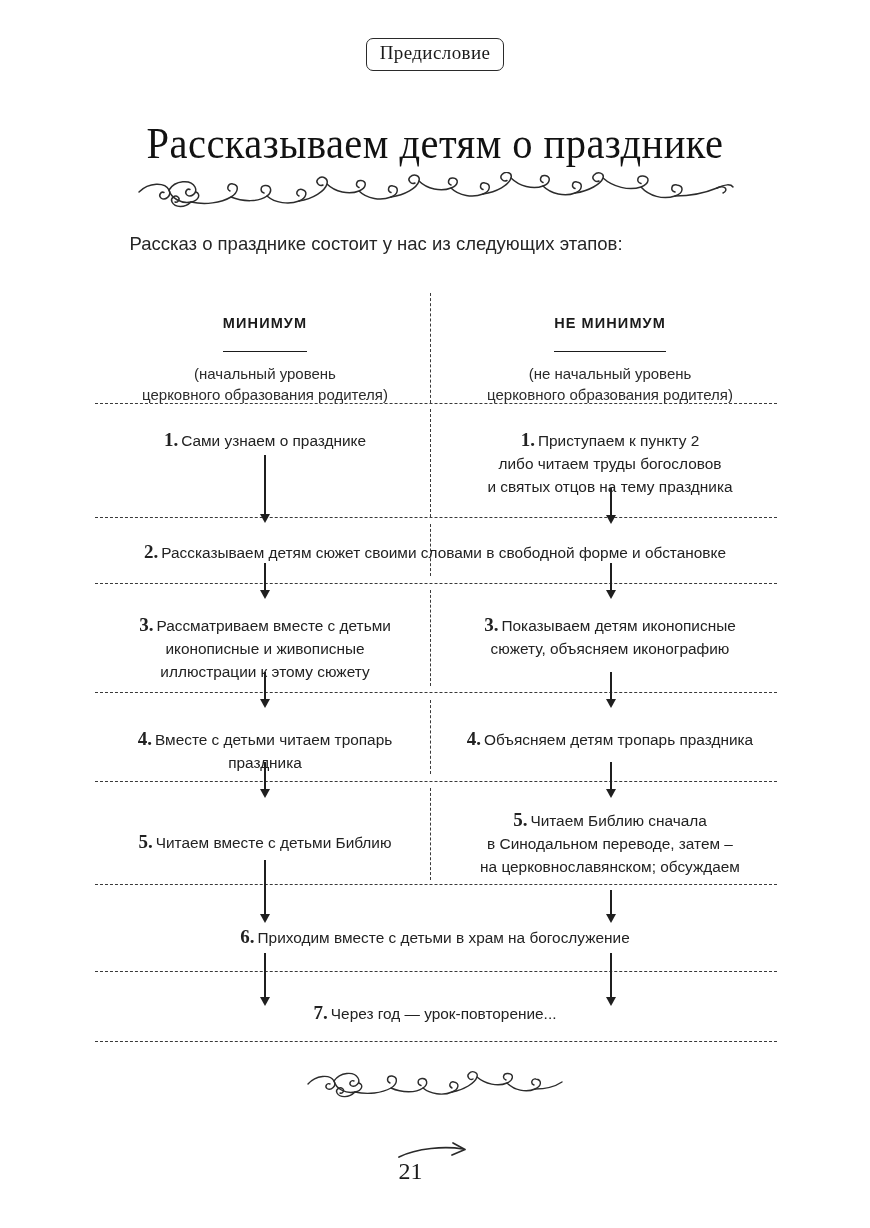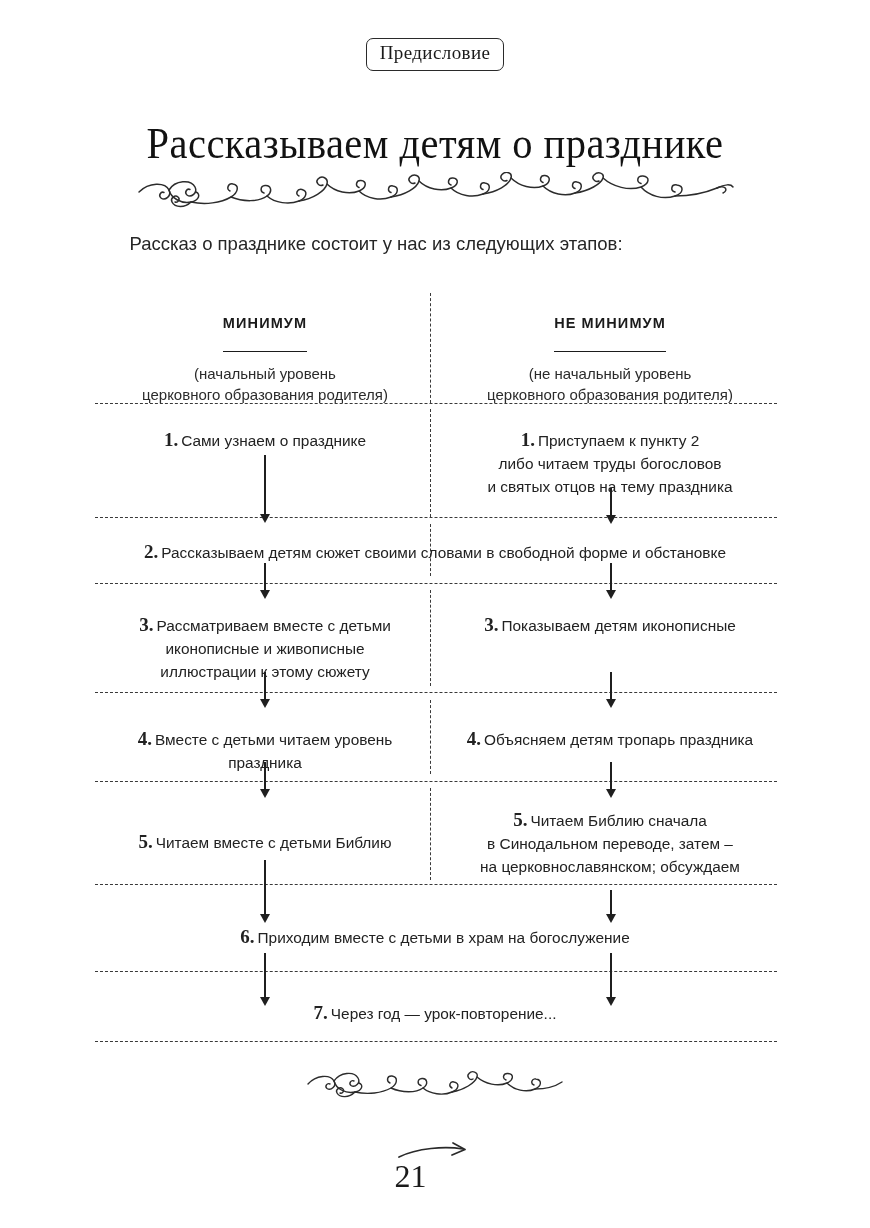--- a/index.html
+++ b/index.html
@@ -162,21 +162,21 @@
   }
 
   
   .pagenum {
     position: absolute;
     top: 1158px;
     left: 0;
     width: 821px;
     text-align: center;
     font-family: "Liberation Serif", serif;
-    font-size: 32px;
+    font-size: 24px;
     color: #1b1b1b;
   }
   .page-arrow {
     position: absolute;
     top: 1142px;
     left: 0;
     width: 870px;
     display: flex;
     justify-content: center;
   }
@@ -273,27 +273,28 @@
   <div class="arrow" style="left:264px; top:563px; height:28px;"></div>
   <div class="arrow" style="left:610px; top:563px; height:28px;"></div>
 
   <div class="cell left" style="top:611px;">
     <div><span class="num">3.</span><span>Рассматриваем вместе с детьми</span></div>
     <div>иконописные и живописные</div>
     <div>иллюстрации к этому сюжету</div>
   </div>
   <div class="cell right" style="top:611px;">
     <div><span class="num">3.</span><span>Показываем детям иконописные</span></div>
+    <div>сюжету, объясняем иконографию</div>
   </div>
 
   <div class="arrow" style="left:264px; top:672px; height:28px;"></div>
   <div class="arrow" style="left:610px; top:672px; height:28px;"></div>
 
   <div class="cell left" style="top:725px;">
-    <div><span class="num">4.</span><span>Вместе с детьми читаем уровень</span></div>
+    <div><span class="num">4.</span><span>Вместе с детьми читаем тропарь</span></div>
     <div>праздника</div>
   </div>
   <div class="cell right" style="top:725px;">
     <span class="num">4.</span><span>Объясняем детям тропарь праздника</span>
   </div>
 
   <div class="arrow" style="left:264px; top:762px; height:28px;"></div>
   <div class="arrow" style="left:610px; top:762px; height:28px;"></div>
 
   <div class="cell left" style="top:828px;">

